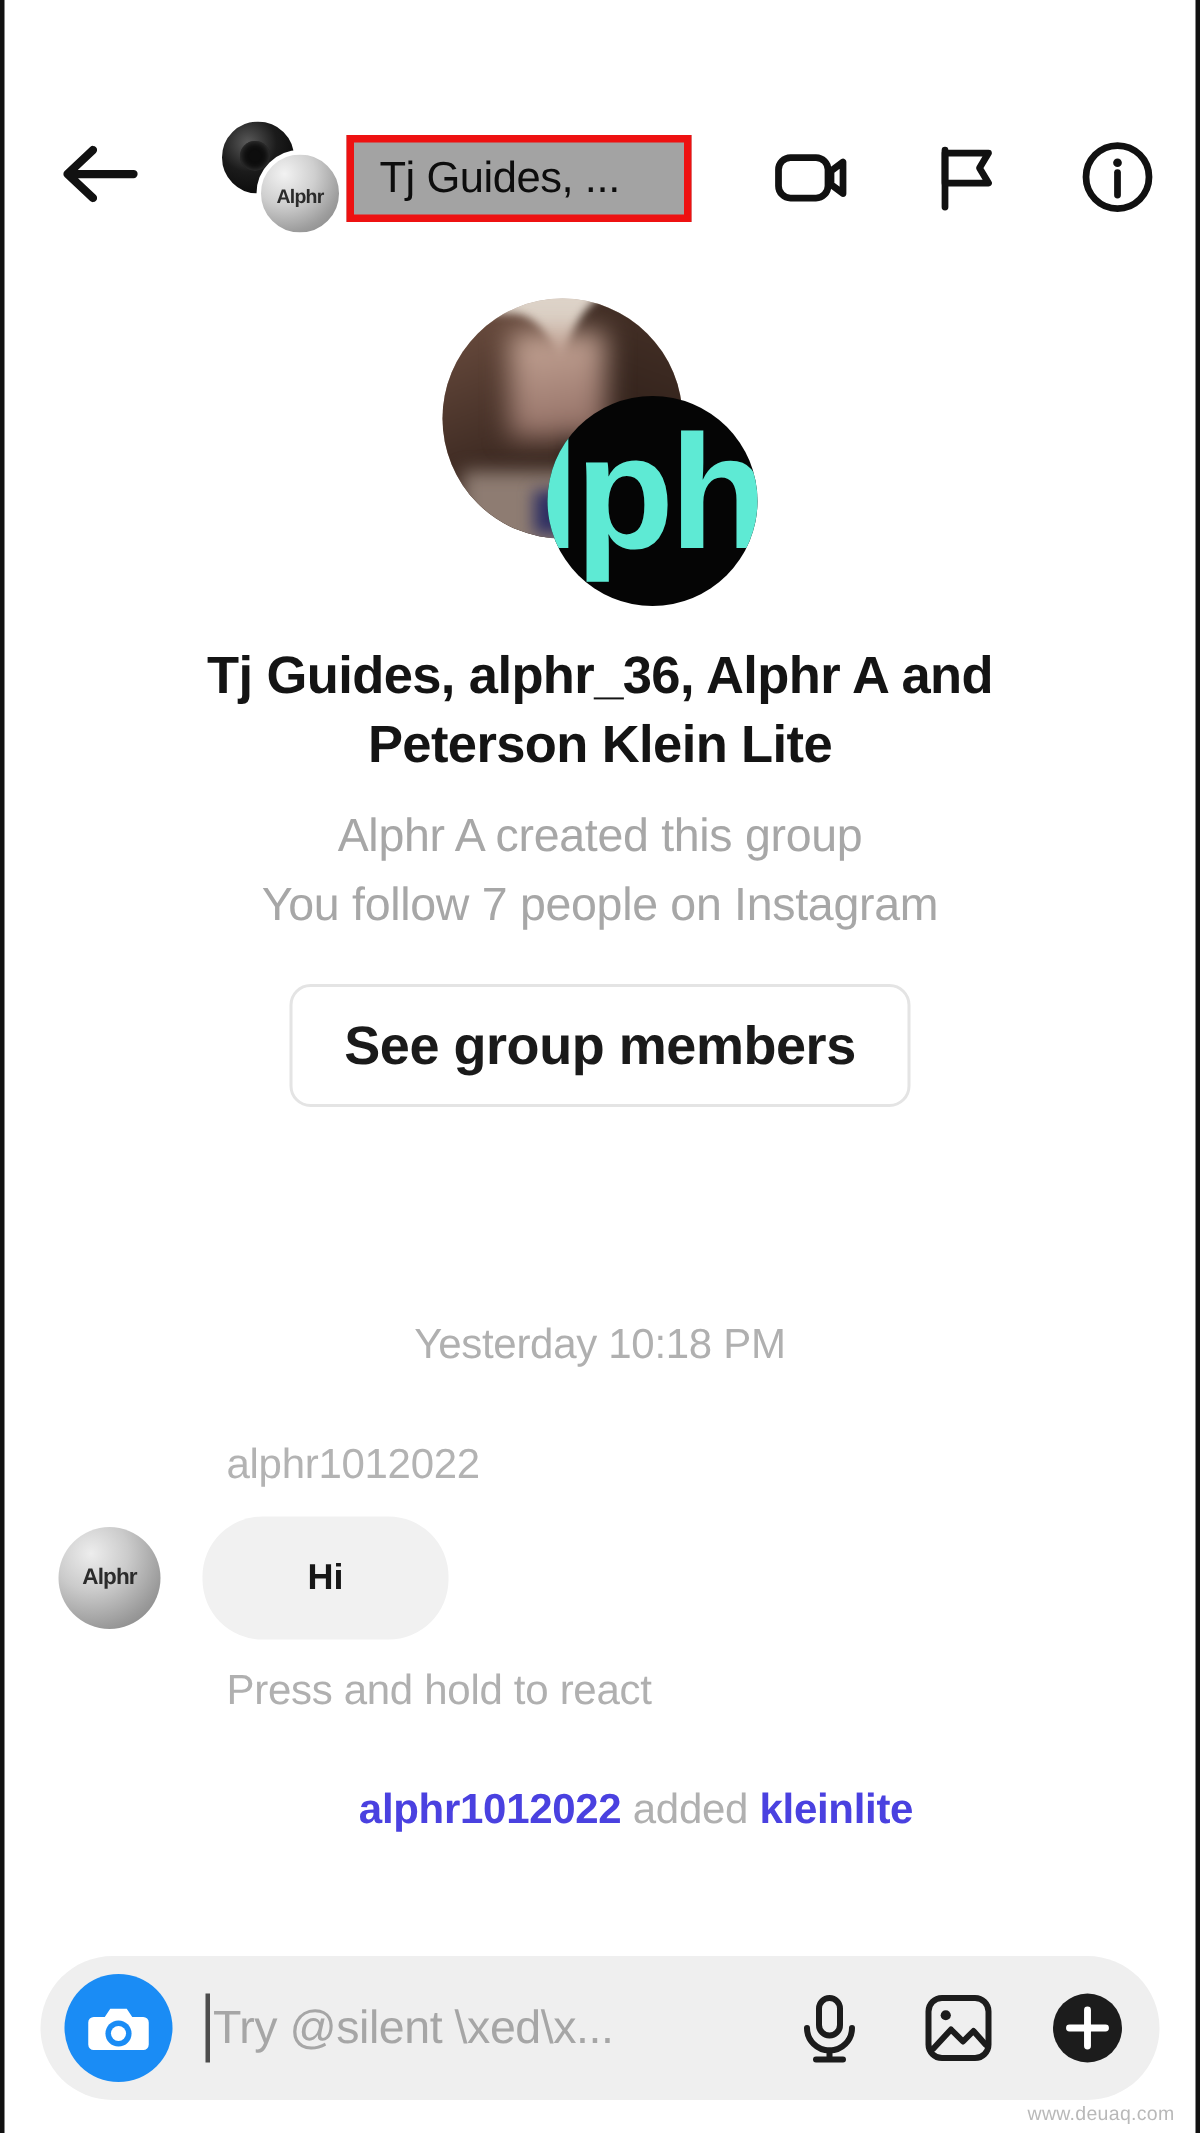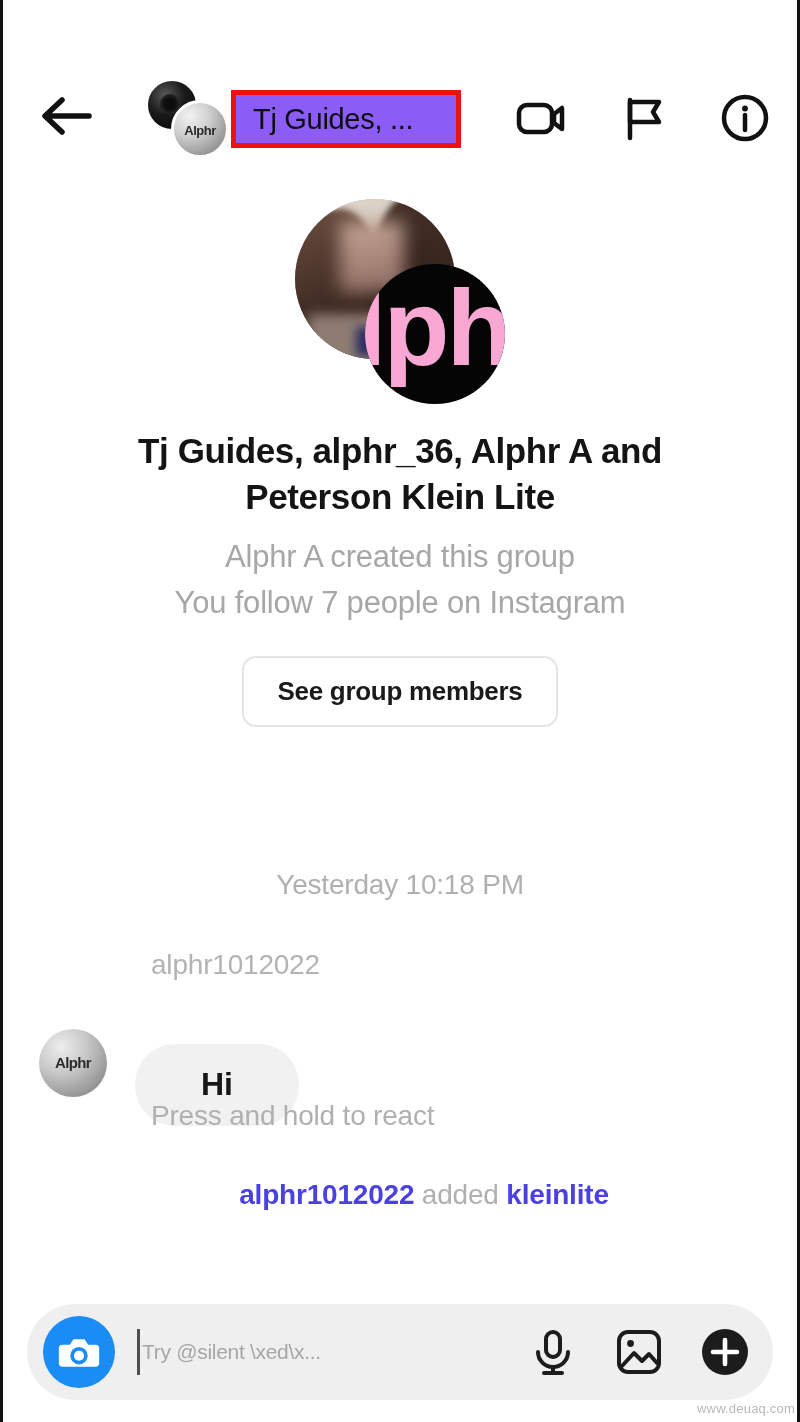--- a/index.html
+++ b/index.html
@@ -94,21 +94,21 @@
     transform: translateY(1px);
     white-space: nowrap;
   }
   .hdr-title-box {
     position: absolute;
     left: 228px;
     top: 90px;
     width: 230px;
     height: 58px;
     border: 5px solid #ee1111;
-    background: #8b5cf6;
+    background: #a3a3a3;
     box-sizing: border-box;
     display: flex;
     align-items: center;
   }
   .hdr-title-box .txt {
     font-size: 29px;
     color: #0d0d0d;
     padding-left: 17px;
     letter-spacing: -0.3px;
     white-space: nowrap;
@@ -191,21 +191,21 @@
     border-radius: 50%;
     background: #050505;
     overflow: hidden;
     display: flex;
     align-items: center;
     justify-content: center;
   }
   .prof-av-logo .glyph {
     font-size: 108px;
     font-weight: bold;
-    color: #f9a8d4;
+    color: #5eead4;
     letter-spacing: -3px;
     transform: translate(-2px, -6px);
     line-height: 1;
     white-space: nowrap;
     text-align: right;
   }
 
   .prof-title {
     margin: 24px auto 0;
     width: 600px;
@@ -219,21 +219,21 @@
     margin-top: 14px;
     font-size: 31px;
     color: #a7a7a7;
     line-height: 1.47;
     letter-spacing: -0.2px;
   }
   .members-btn {
     margin: 30px auto 0;
     display: block;
     padding: 18px 34px;
-    font-size: 26px;
+    font-size: 36px;
     font-weight: bold;
     color: #1a1a1a;
     background: #ffffff;
     border: 2px solid #e4e4e4;
     border-radius: 14px;
     font-family: "Liberation Sans", sans-serif;
     letter-spacing: -0.3px;
   }
 
   
@@ -287,24 +287,23 @@
   }
   .bubble {
     min-width: 100px;
     height: 82px;
     padding: 0 32px;
     border-radius: 40px;
     background: #f1f1f1;
     display: flex;
     align-items: center;
     justify-content: center;
-    font-size: 32px;
+    font-size: 24px;
     font-weight: bold;
     color: #171717;
-    margin-top: 44px;
   }
   .react-hint {
     position: absolute;
     top: 373px;
     left: 148px;
     font-size: 28px;
     color: #b0b0b0;
     letter-spacing: -0.2px;
   }
   .sys-msg {
@@ -354,39 +353,39 @@
     padding-left: 22px;
     min-width: 0;
   }
   .caret {
     width: 3px;
     height: 46px;
     background: #4d4d4d;
     flex: 0 0 3px;
   }
   .placeholder {
-    font-size: 21px;
+    font-size: 31px;
     color: #a6a6a6;
     letter-spacing: -0.3px;
     white-space: nowrap;
     overflow: hidden;
     padding-left: 2px;
   }
   .composer-actions {
     display: flex;
     align-items: center;
     gap: 34px;
     flex: 0 0 auto;
     padding-left: 14px;
   }
   .composer-actions .ic { width: 52px; height: 52px; display: block; }
 
   .watermark {
     position: absolute;
-    right: 2px;
+    right: 14px;
     bottom: 6px;
     font-size: 13px;
     color: #b9b9b9;
     letter-spacing: 0.2px;
   }
 </style>
 </head>
 <body>
 
 <div class="phone">

